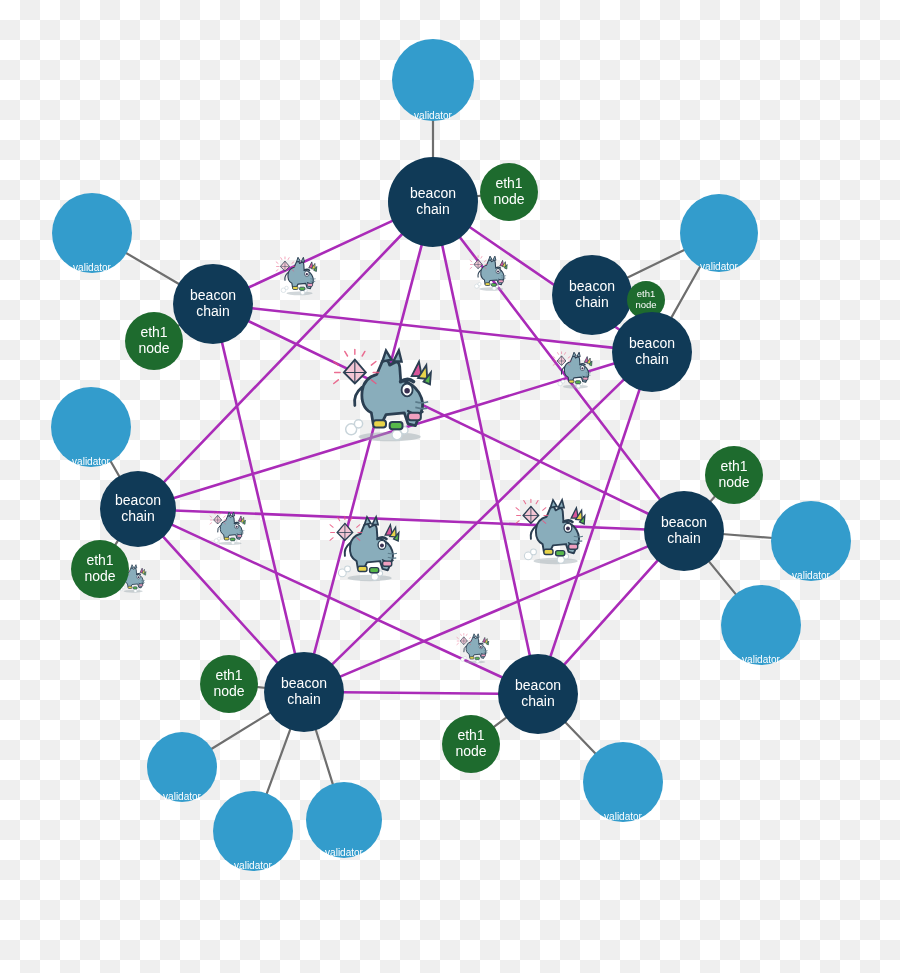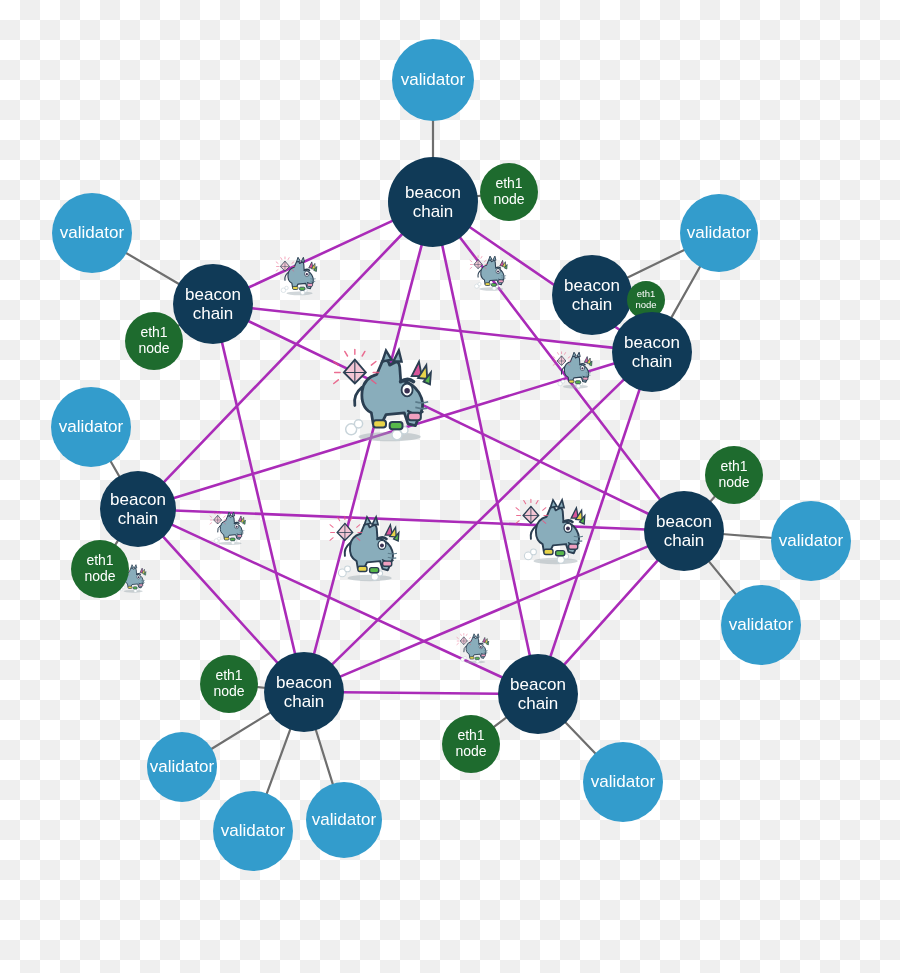--- a/index.html
+++ b/index.html
@@ -33,22 +33,22 @@
     display: flex;
     flex-direction: column;
     align-items: center;
     justify-content: center;
     text-align: center;
     color: #ffffff;
     line-height: 1.12;
     user-select: none;
     white-space: pre-line;
   }
-  .node-validator { font-size: 17px; }
-  .node-beacon    { font-size: 17px; }
+  .node-validator { font-size: 10px; justify-content: flex-end; }
+  .node-beacon    { font-size: 14px; }
   .node-eth1      { font-size: 14px; }
   .node-eth1-small{ font-size: 9.5px; }
 
   .rhino { position: absolute; pointer-events: none; }
 </style>
 </head>
 <body>
 
 <div id="canvas">
 

